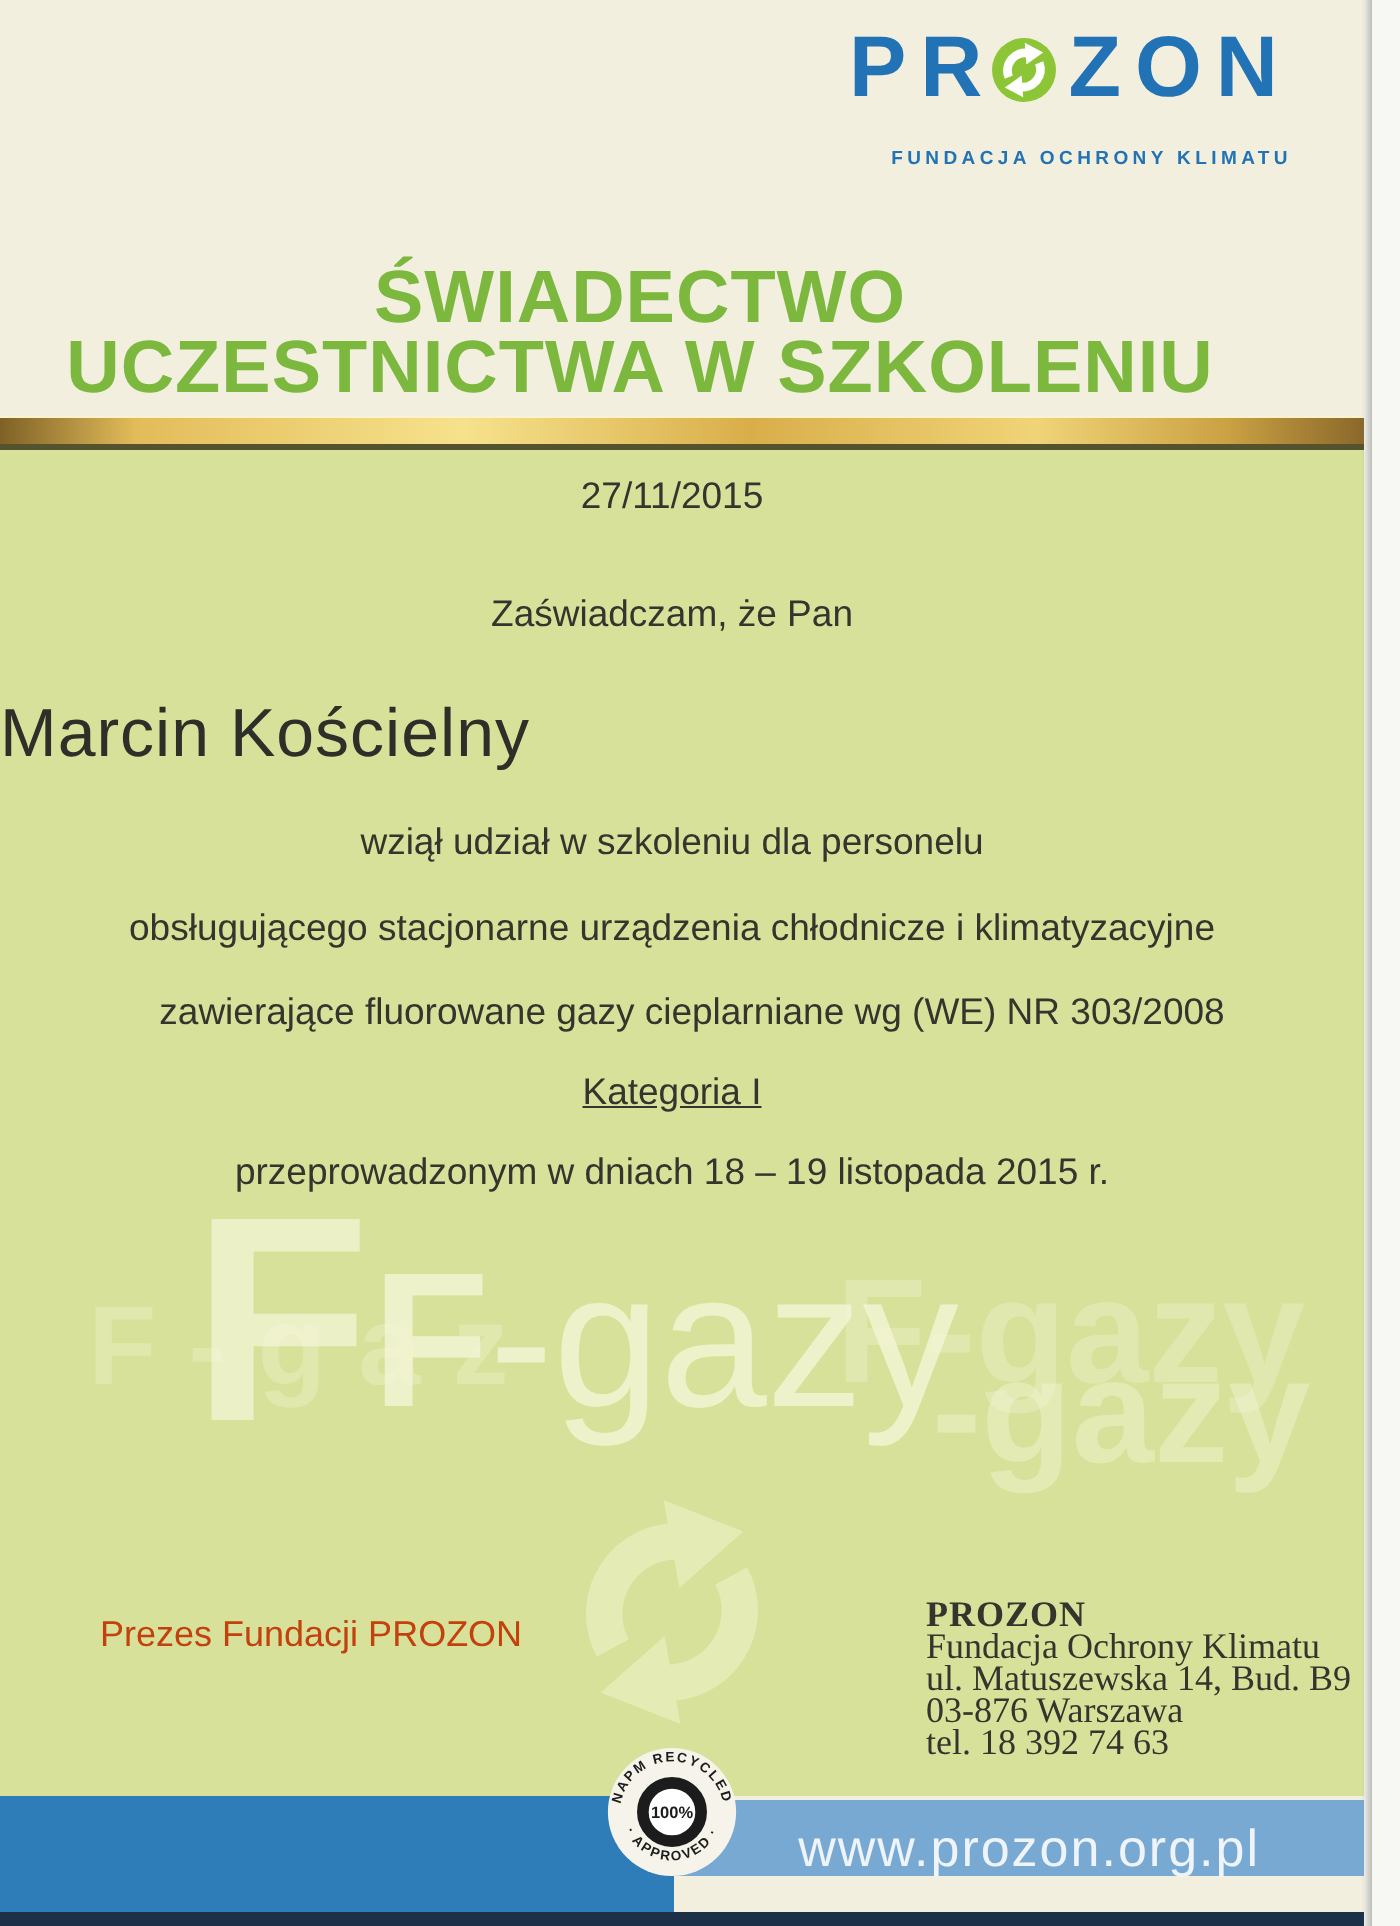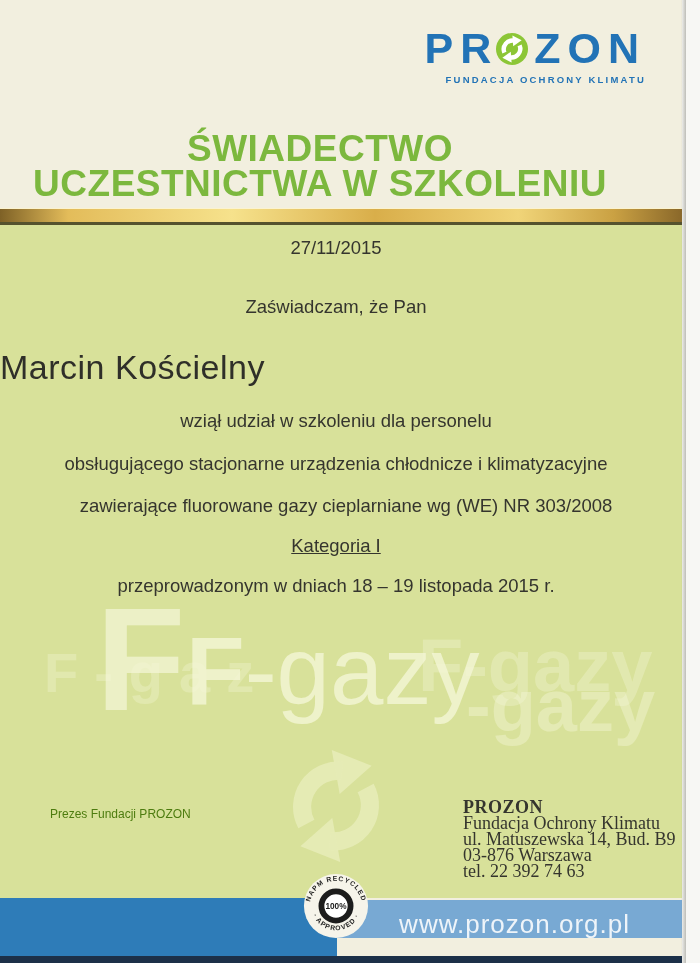--- a/index.html
+++ b/index.html
@@ -1,19 +1,19 @@
 <!DOCTYPE html>
 <html><head>
 <meta charset="utf-8">
 <style>
   html,body{margin:0;padding:0;}
   body{width:700px;height:963px;position:relative;font-family:"Liberation Sans",sans-serif;background:#f7f7f4;overflow:hidden;}
   .paper{position:absolute;left:0;top:0;width:682px;height:963px;background:#f2efdf;}
   
-  .logo-row{position:absolute;top:24px;right:36px;display:flex;align-items:center;color:#2273b6;font-weight:bold;font-size:43px;letter-spacing:7px;}
+  .logo-row{position:absolute;top:10px;right:36px;display:flex;align-items:center;color:#2273b6;font-weight:bold;font-size:43px;letter-spacing:7px;}
   .logo-icon{width:32px;height:32px;margin:0 6px 0 -2px;display:block;}
   .logo-tagline{position:absolute;top:74px;right:36px;color:#2273b6;font-weight:bold;font-size:9.5px;letter-spacing:2.2px;}
   
   .title-block{position:absolute;top:131px;left:0;width:640px;text-align:center;color:#7cb83e;font-weight:bold;font-size:37px;line-height:35px;letter-spacing:.5px;}
   .gold-bar{position:absolute;top:208px;left:0;width:682px;height:14px;
     background:linear-gradient(90deg,#7e6126 0%,#e3bc5a 10%,#f6e28c 34%,#d9ae4a 55%,#f0d478 76%,#caa143 90%,#8a682a 100%);
     border-top:1px solid #fbf3cf;}
   .gold-bar-shadow{position:absolute;top:222px;left:0;width:682px;height:3px;background:#55522e;}
   
   .body-green{position:absolute;top:225px;left:0;width:682px;height:673px;background:#d8e19a;overflow:hidden;}
@@ -23,21 +23,21 @@
   .wm{position:absolute;color:#f5f7d8;white-space:nowrap;line-height:1;}
   .wm-left{left:44px;top:420px;font-size:56px;font-weight:600;letter-spacing:16px;opacity:.32;}
   .wm-bigf{left:96px;top:362px;font-size:146px;font-weight:bold;opacity:.72;}
   .wm-main{left:186px;top:398px;font-size:96px;opacity:.78;}
   .wm-main .f{font-weight:bold;}
   .wm-main .rest{font-weight:500;}
   .wm-r1{left:418px;top:404px;font-size:74px;font-weight:600;opacity:.34;}
   .wm-r2{left:466px;top:444px;font-size:74px;font-weight:600;opacity:.42;}
   .wm-recycle{position:absolute;left:270px;top:515px;width:132px;height:132px;opacity:.6;transform:rotate(-6deg);}
   
-  .prezes{position:absolute;left:50px;top:582px;font-size:12px;color:#4d7c0f;}
+  .prezes{position:absolute;left:50px;top:582px;font-size:18px;color:#c2410c;}
   .address{position:absolute;left:463px;top:574px;color:#35352e;font-size:18px;line-height:16px;font-family:Liberation Serif, serif;}
   .address .addr-name{font-weight:bold;letter-spacing:.5px;}
   
   .footer-dark{position:absolute;left:0;top:898px;width:337px;height:59px;background:#2e7cb8;}
   .footer-light{position:absolute;left:337px;top:900px;width:345px;height:38px;background:#78a9d3;}
   .footer-url{position:absolute;right:52px;top:9px;color:#eef4f9;font-size:26px;letter-spacing:1px;}
   .bottom-line{position:absolute;left:0;top:956px;width:682px;height:7px;background:#1c3048;}
   
   .seal{position:absolute;left:302px;top:872px;width:68px;height:68px;}
   
@@ -100,21 +100,21 @@
     <div class="cert-line" style="top:310px;text-decoration:underline;">Kategoria I</div>
     <div class="cert-line" style="top:350px;">przeprowadzonym w dniach 18 – 19 listopada 2015 r.</div>
 
     <div class="prezes">Prezes Fundacji PROZON</div>
 
     <div class="address">
       <div class="addr-name">PROZON</div>
       <div>Fundacja Ochrony Klimatu</div>
       <div>ul. Matuszewska 14, Bud. B9</div>
       <div>03-876 Warszawa</div>
-      <div>tel. 22 392 74 63</div>
+      <div>tel. 18 392 74 63</div>
     </div>
   </div>
 
   <div class="footer-dark"></div>
   <div class="footer-light">
     <div class="footer-url">www.prozon.org.pl</div>
   </div>
   <div class="bottom-line"></div>
 
   <svg class="seal" viewBox="0 0 70 70">

